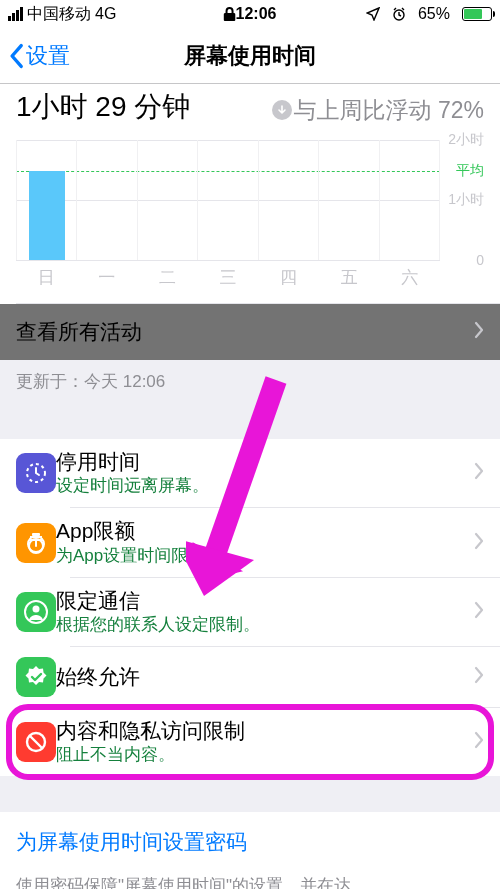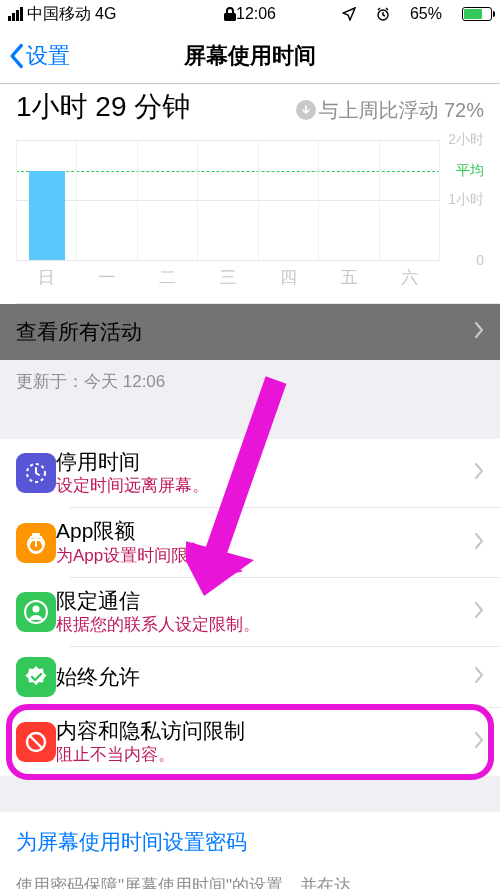--- a/index.html
+++ b/index.html
@@ -2,40 +2,40 @@
 <html><head>
 <meta charset="utf-8">
 <style>
   * { margin: 0; padding: 0; box-sizing: border-box; }
   html, body { width: 500px; height: 889px; font-family: -apple-system, "Helvetica Neue", sans-serif; background: #f2f2f7; overflow: hidden; }
   .screen { width: 500px; height: 889px; background: #fff; position: relative; }
 
   
   .status-bar { height: 28px; display: flex; align-items: center; justify-content: space-between; padding: 0 8px; font-size: 16px; font-weight: 500; color: #000; }
   .status-left { display: flex; align-items: center; gap: 4px; }
-  .status-center { position: absolute; left: 50%; transform: translateX(-50%); display: flex; align-items: center; font-weight: 400; }
-  .status-right { display: flex; align-items: center; gap: 20px; }
+  .status-center { position: absolute; left: 50%; transform: translateX(-50%); display: flex; align-items: center; font-weight: 700; }
+  .status-right { display: flex; align-items: center; gap: 12px; }
   .signal-bars { display: flex; align-items: flex-end; gap: 1px; }
   .signal-bars span { width: 3px; background: #000; display: inline-block; }
   .signal-bars span:nth-child(1){height:5px} .signal-bars span:nth-child(2){height:8px} .signal-bars span:nth-child(3){height:11px} .signal-bars span:nth-child(4){height:14px}
   .battery { width: 30px; height: 14px; border: 1.5px solid #000; border-radius: 3px; position: relative; display: inline-block; }
   .battery::after { content:""; position:absolute; right:-4px; top:3px; width:2px; height:6px; background:#000; border-radius:0 2px 2px 0;}
   .battery-fill { position:absolute; left:1px; top:1px; bottom:1px; width:65%; background:#34c759; border-radius:1px;}
 
   
   .navbar { height: 56px; display: flex; align-items: center; justify-content: center; position: relative; border-bottom: 0.5px solid #c6c6c8; }
   .nav-back { position: absolute; left: 8px; display: flex; align-items: center; color: #007aff; font-size: 22px; gap: 2px; }
   .nav-back svg { width: 16px; height: 26px; }
   .nav-title { font-size: 22px; font-weight: 600; }
 
   
   .summary { padding: 4px 16px 0 16px; background: #fff; }
   .summary-row { display: flex; align-items: baseline; justify-content: space-between; }
   .big-time { font-size: 28px; font-weight: 400; letter-spacing: 0; }
-  .week-compare { color: #8e8e93; font-size: 20px; display: flex; align-items: center; gap: 2px; }
+  .week-compare { color: #8e8e93; font-size: 23px; display: flex; align-items: center; gap: 2px; }
   .down-circle { width: 20px; height: 20px; border-radius: 50%; background: #c7c7cc; display: inline-flex; align-items: center; justify-content: center; }
 
   
   .chart-wrap { padding: 0 16px; background:#fff; }
   .chart { position: relative; height: 130px; margin-top: 14px; }
   .grid-line { position: absolute; left: 0; right: 44px; border-top: 1px solid #e5e5ea; }
   .grid-line.avg { border-top: 1.4px dashed #34c759; }
   .y-label { position: absolute; right: 0; font-size: 14px; color: #c7c7cc; transform: translateY(-50%); }
   .y-label.avg { color: #34c759; }
   .bars { position: absolute; left: 0; right: 44px; bottom: 0; top: 0; display: flex; }
@@ -54,21 +54,21 @@
   .chev svg { width: 10px; height: 18px; }
 
   .section-footer { background: #efeff4; padding: 10px 16px; font-size: 17px; color: #8e8e93; }
   .section-gap { height: 36px; background: #efeff4; }
 
   
   .cell { display: flex; align-items: center; padding: 10px 16px; background: #fff; position: relative; }
   .cell-icon { width: 40px; height: 40px; border-radius: 9px; display: flex; align-items: center; justify-content: center; flex-shrink: 0; }
   .cell-text { flex: 1; min-width: 0; }
   .cell-title { font-size: 21px; color: #000; line-height: 1.25; }
-  .cell-sub { font-size: 17px; color: #be185d; line-height: 1.3; }
+  .cell-sub { font-size: 17px; color: #15803d; line-height: 1.3; }
   .cell .chev { margin-left: auto; }
   .cell-sep { height: 1px; background: #e5e5ea; margin-left: 70px; }
 
   .ic-downtime { background: #5856d6; }
   .ic-limits   { background: #ff9500; }
   .ic-comm     { background: #34c759; }
   .ic-allow    { background: #34c759; }
   .ic-restrict { background: #ff3b30; }
 
   

